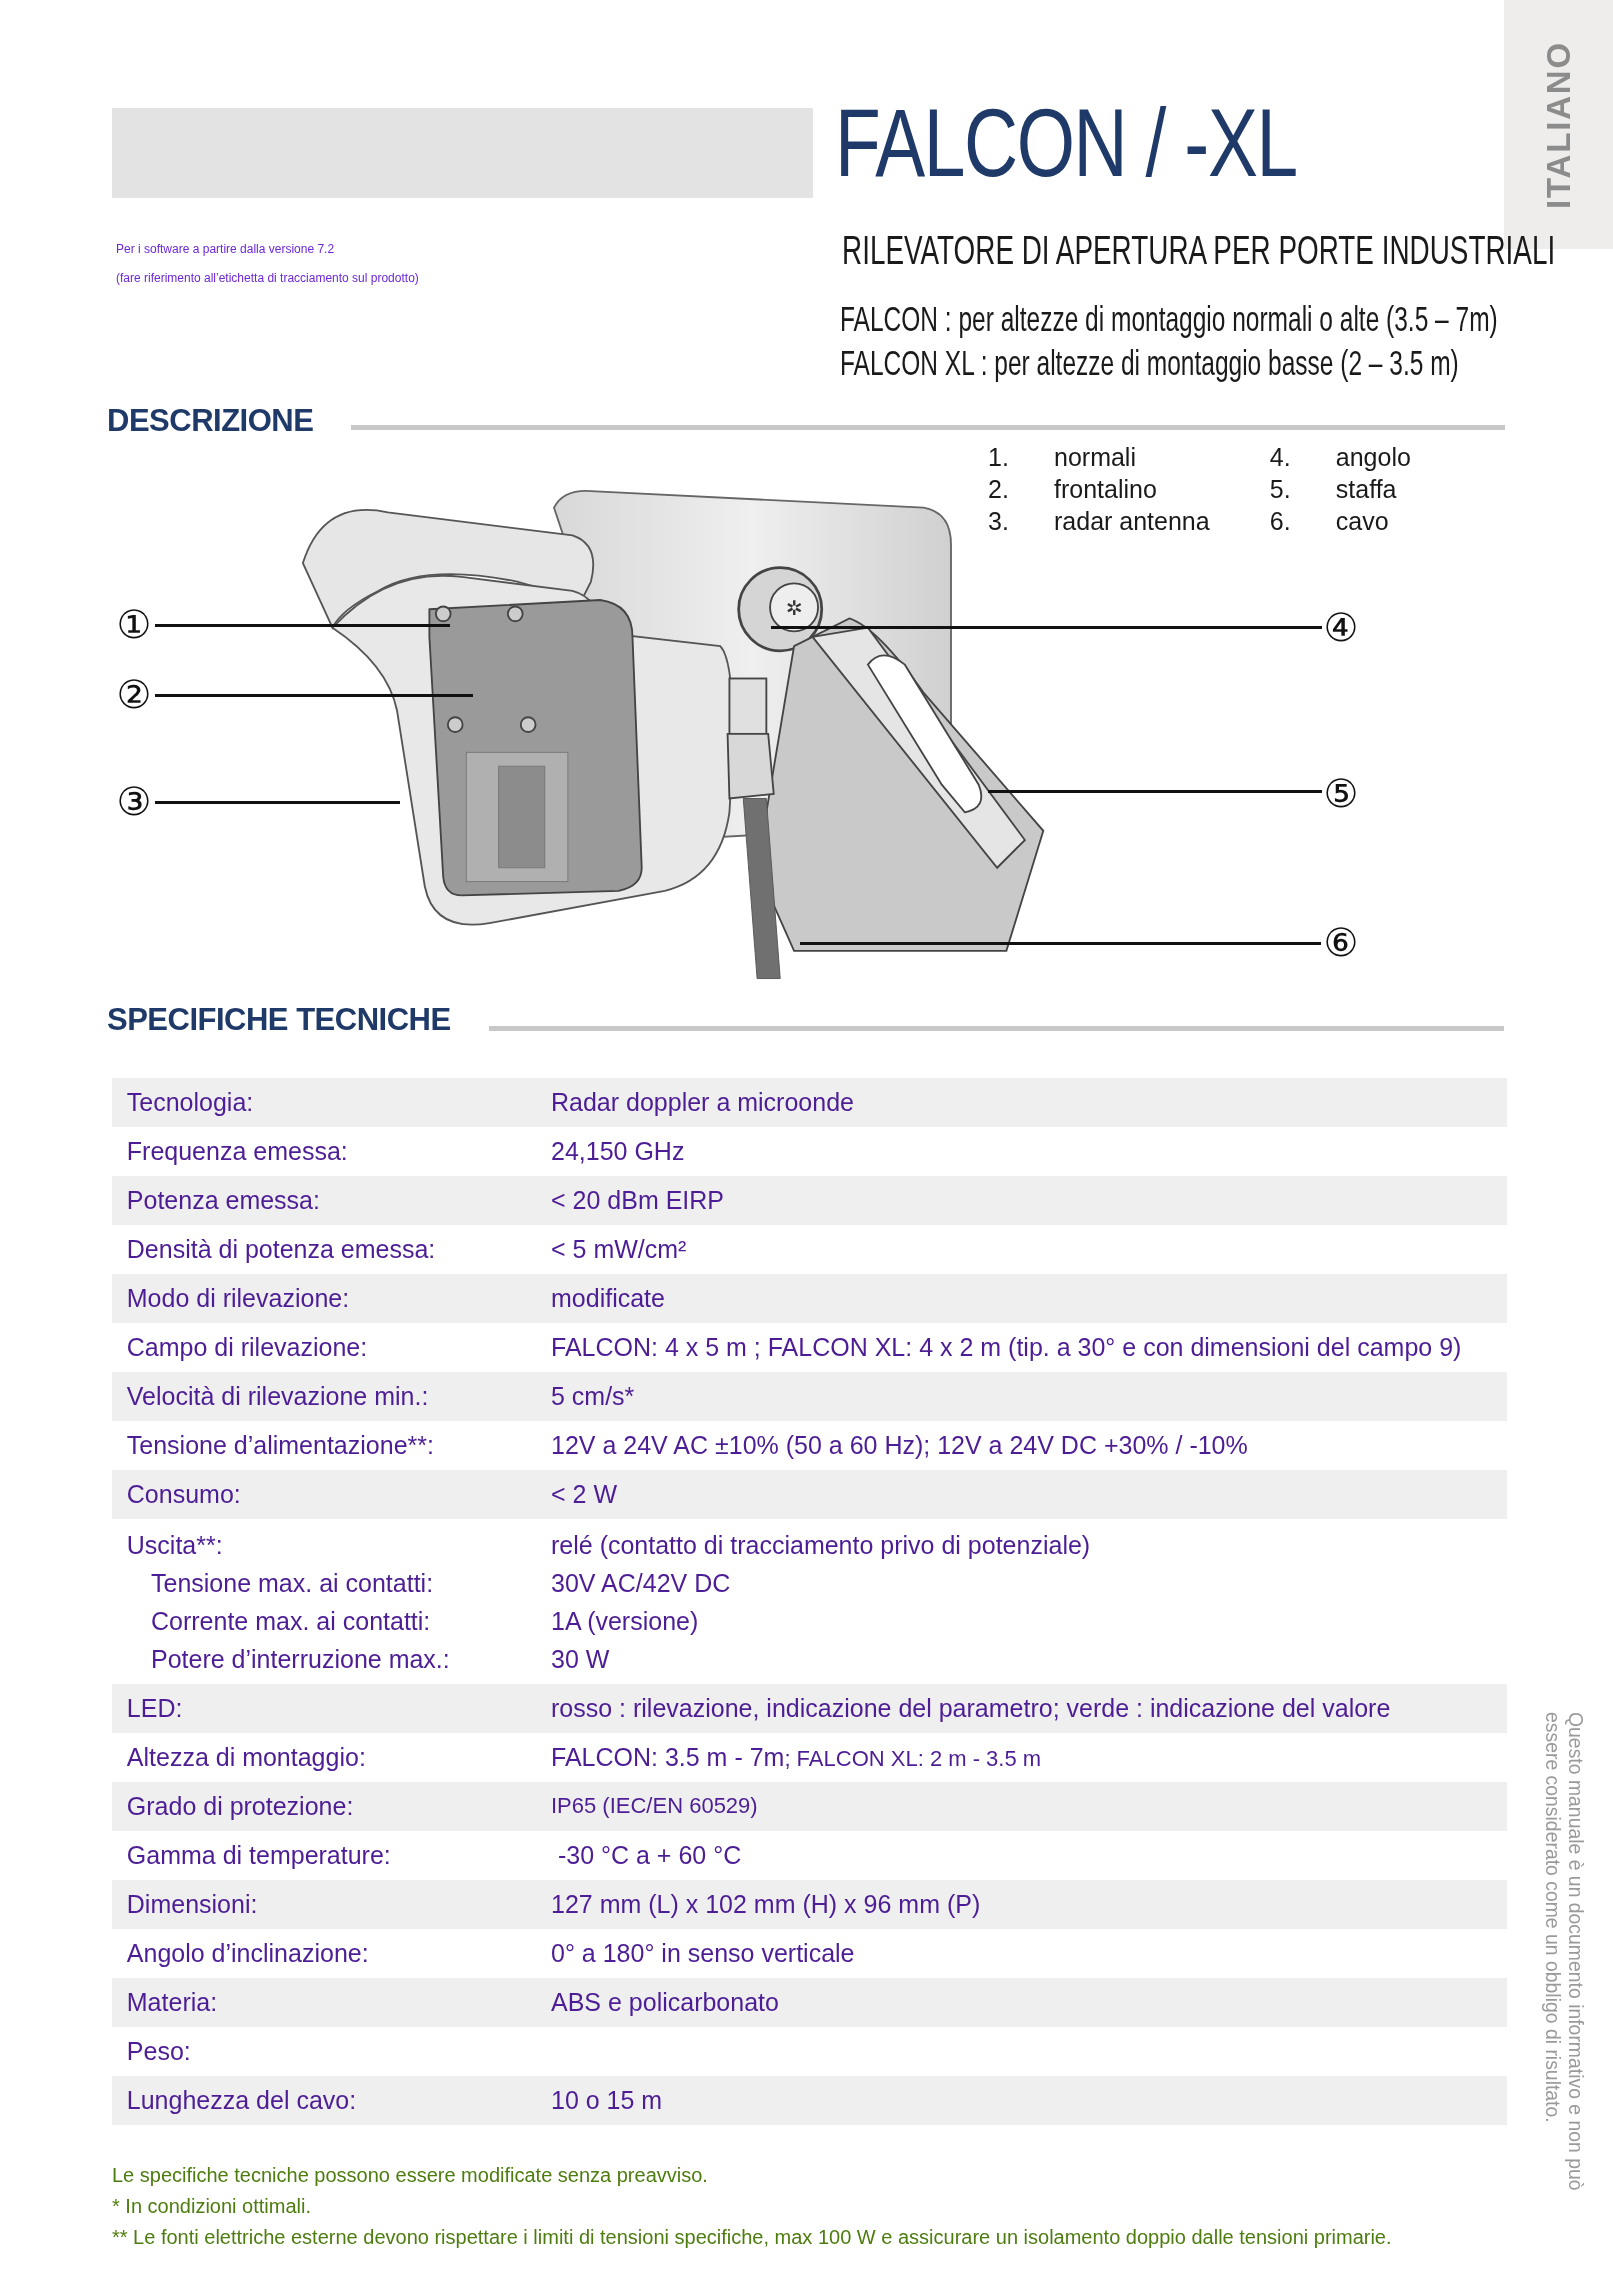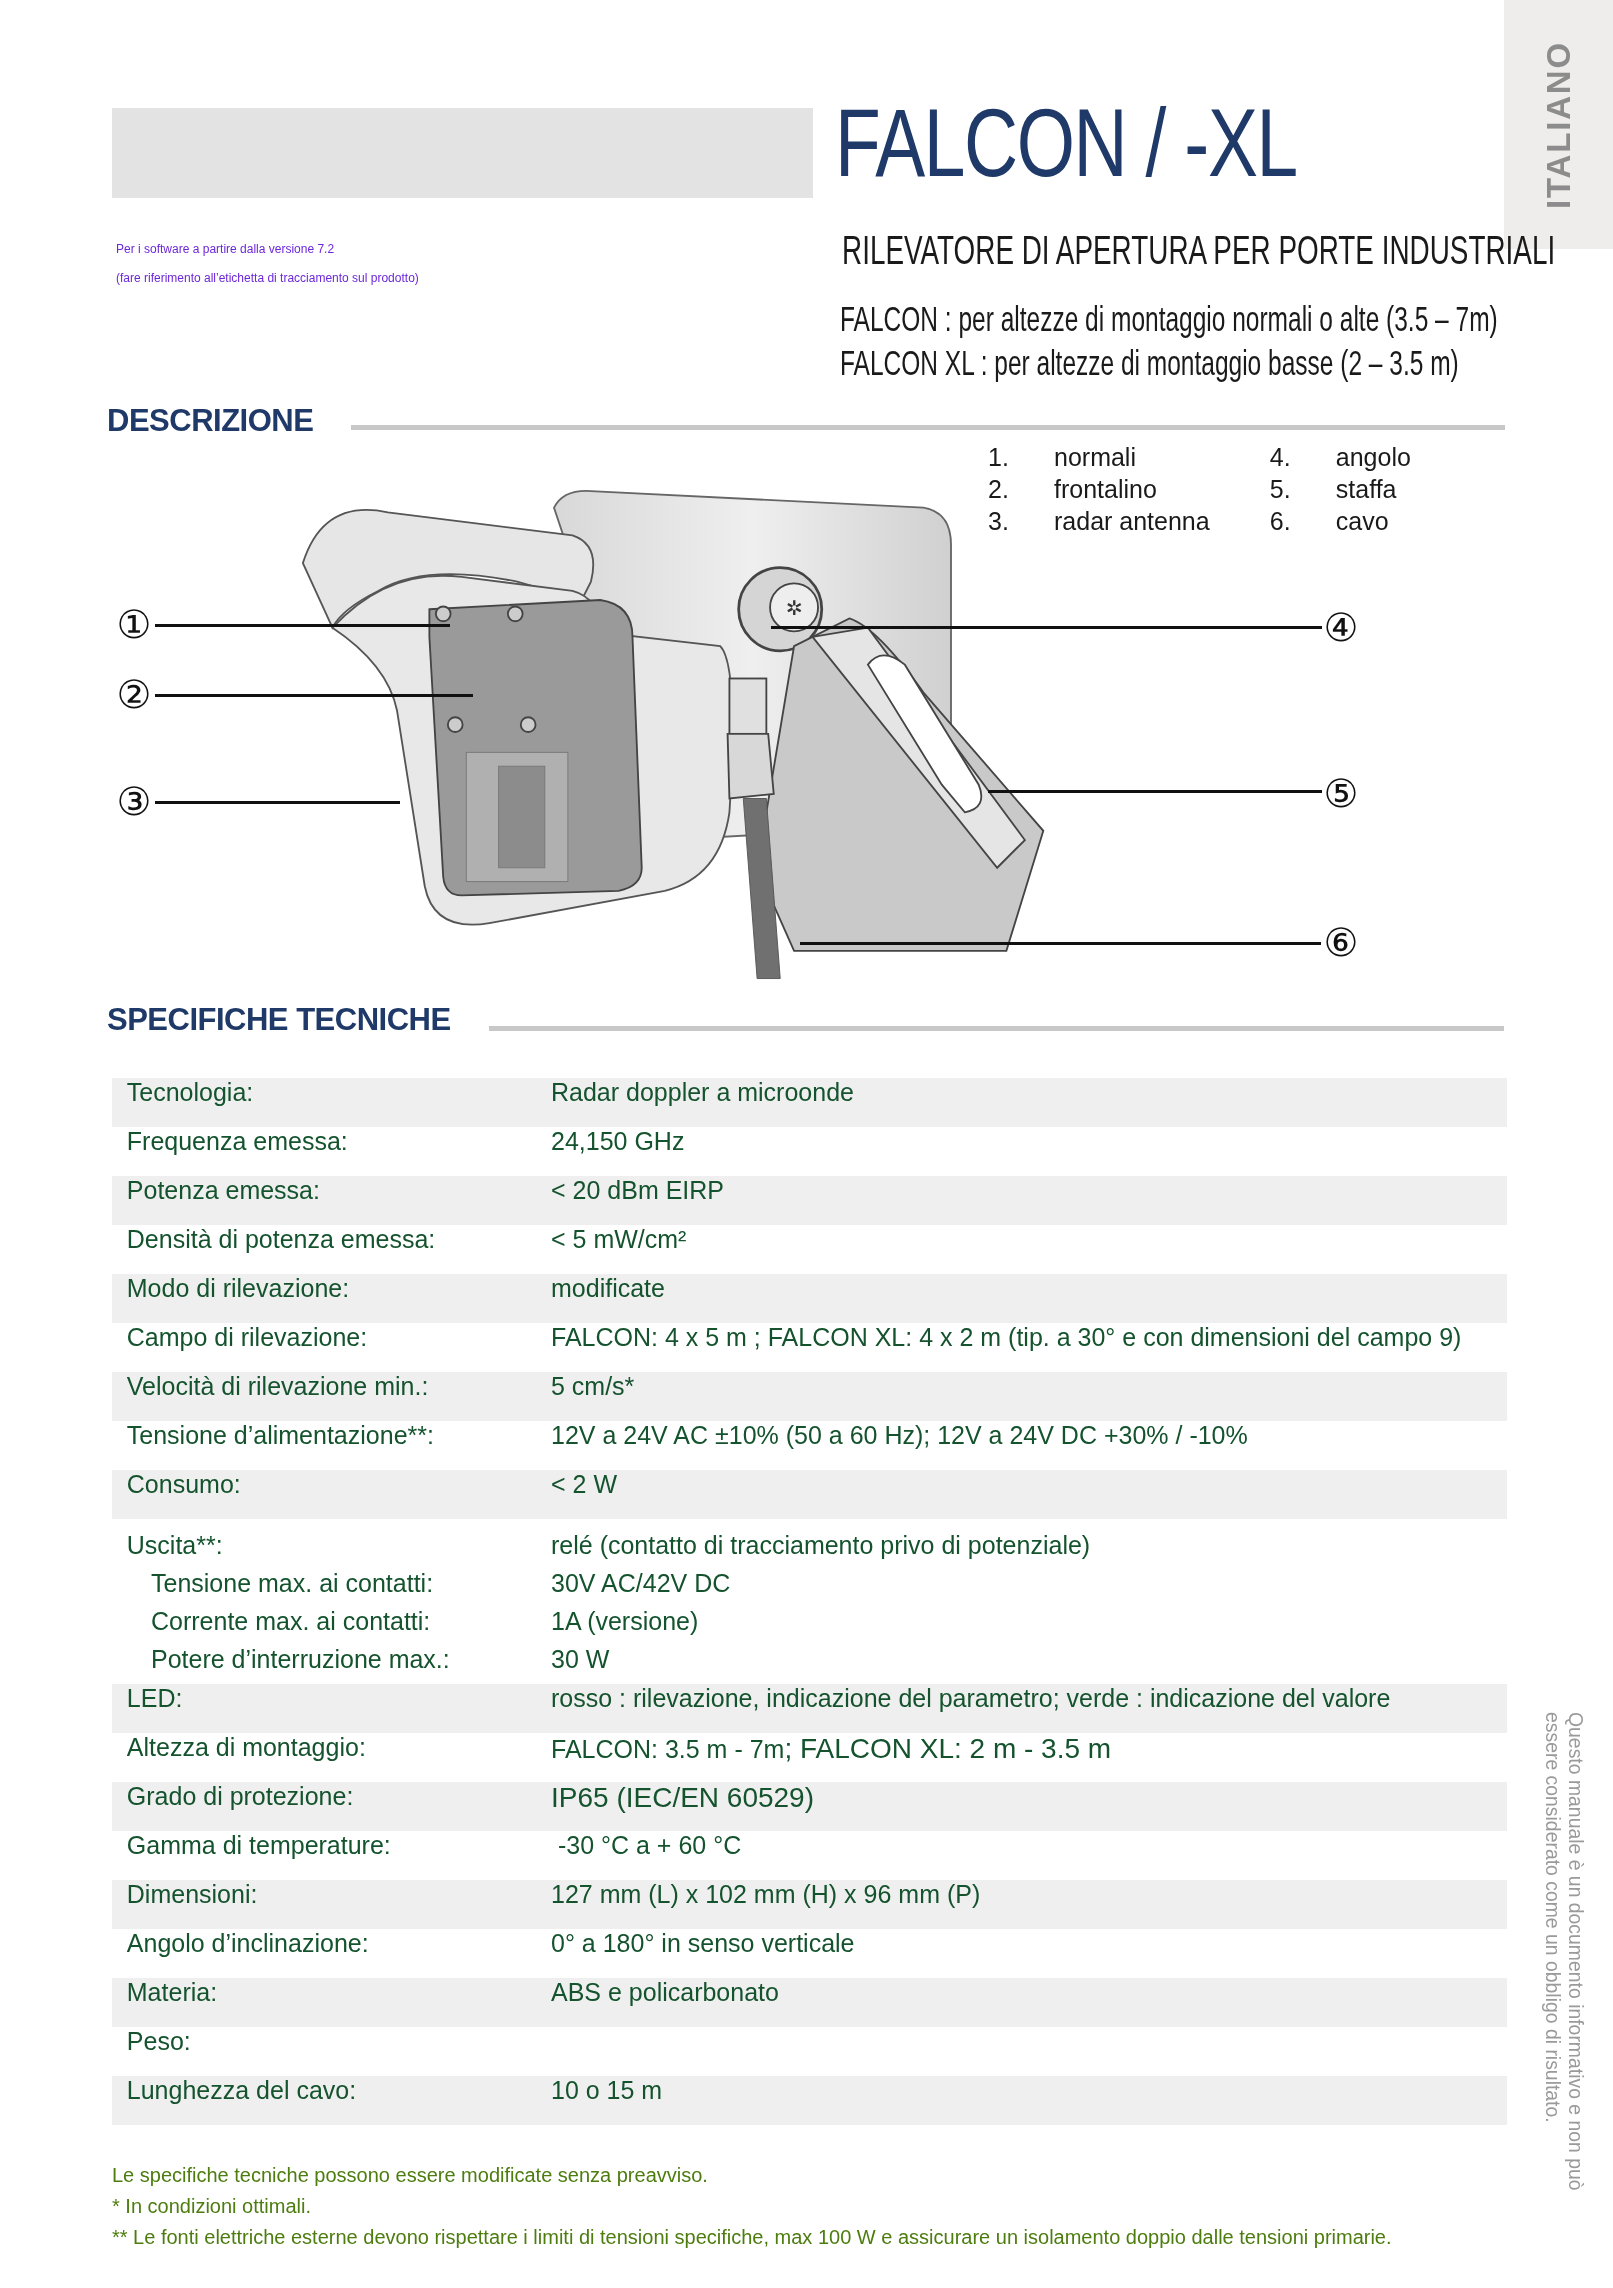--- a/index.html
+++ b/index.html
@@ -17,28 +17,28 @@
               transform:scaleX(0.68); transform-origin:left top; white-space:nowrap; }
   .models { left:840px; top:297px; font-size:35px; line-height:44px; color:#1a1a1a;
             transform:scaleX(0.7); transform-origin:left top; white-space:nowrap; }
   .section-h { font-size:31px; font-weight:bold; color:#1f3a68; letter-spacing:-0.5px; white-space:nowrap; }
   .rule { height:4.6px; background:#c8c8c8; }
   .legend { left:988px; top:441px; font-size:25px; line-height:32px; color:#1a1a1a; }
   .legend .col { display:inline-grid; grid-template-columns:66px 214px; vertical-align:top; }
   .callout { font-size:39px; line-height:42px; width:42px; height:42px; text-align:center; color:#111; }
   .leader { height:2.8px; background:#111; }
   .spec-table { left:112px; top:1078px; width:1395px; }
-  .row { display:flex; min-height:49px; align-items:flex-start; font-size:25px; color:#14532d; }
+  .row { display:flex; min-height:49px; align-items:center; font-size:25px; color:#4c1d95; }
   .row.shaded { background:#efefef; }
   .row .k { width:439px; padding-left:14.8px; box-sizing:border-box; }
   .row .v { flex:1; white-space:nowrap; }
   .row.multi { display:block; padding:7.4px 0 5.5px 0; }
   .row.multi .line { display:flex; height:38px; align-items:center; }
   .row.multi .line .k.sub { padding-left:39px; }
-  .small { font-size:28px; }
+  .small { font-size:22px; }
   .foot { left:112px; top:2160px; font-size:20px; line-height:31px; color:#4d7c0f; }
   .side-note { left:1546px; top:1712px; transform-origin:left top; transform:translate(41px,0) rotate(90deg);
                font-size:19.4px; line-height:23px; color:#9a9a9a; white-space:nowrap; }
 </style>
 </head>
 <body>
 
 <div class="abs gray-block"></div>
 <div class="abs title">FALCON / -XL</div>
 <div class="abs lang-tab">

